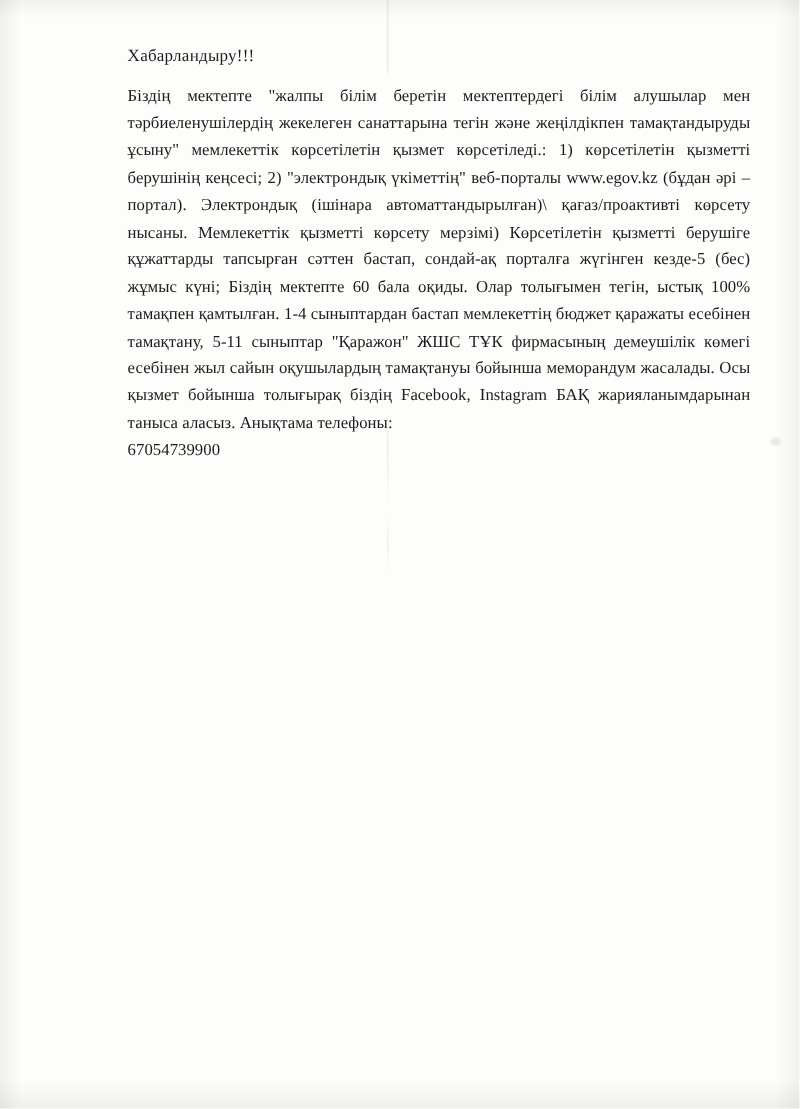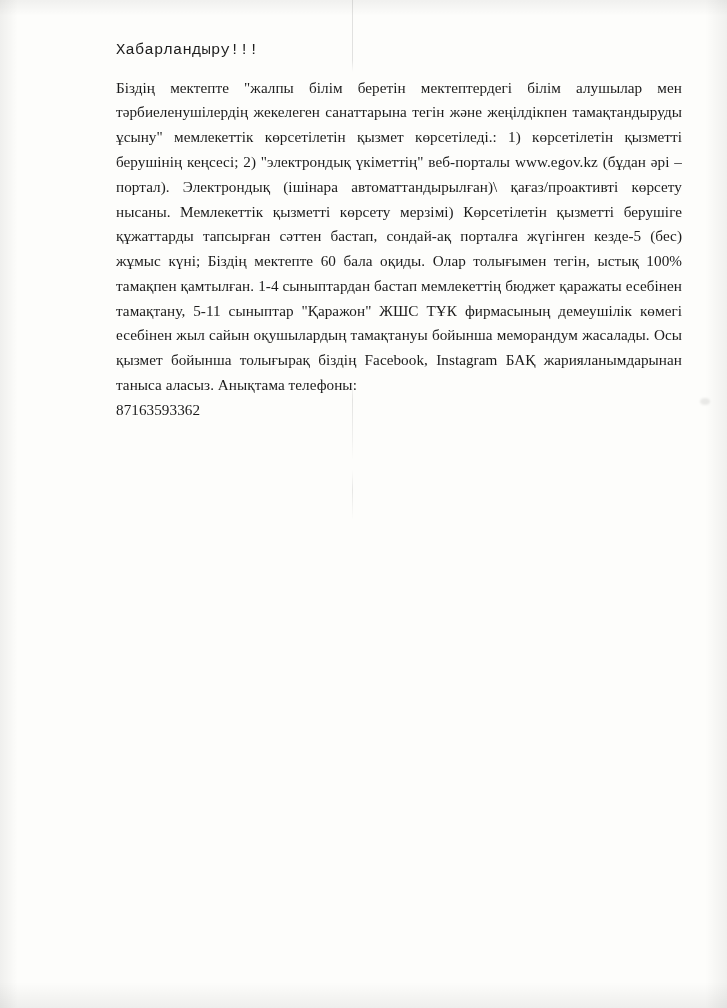--- a/index.html
+++ b/index.html
@@ -64,21 +64,21 @@
       rgba(0,0,0,0.0) 1008px);
     pointer-events: none;
   }
   .doc-body {
     position: absolute;
     left: 116px;
     top: 40px;
     width: 566px;
   }
   .heading {
-    font-family: Liberation Mono, monospace;
+    font-family: Liberation Serif, serif;
     font-size: 15.5px;
     color: #1d1d1d;
     line-height: 1.4;
     margin: 0 0 14px 0;
     letter-spacing: 0.2px;
   }
   .paragraph {
     font-family: "Liberation Serif", serif;
     font-size: 15.2px;
     color: #1b1b1b;
@@ -106,16 +106,16 @@
   <div class="scan-shade-top"></div>
   <div class="scan-shade-left"></div>
   <div class="scan-shade-right"></div>
   <div class="scan-shade-bottom"></div>
   <div class="fold-line"></div>
   <div class="smudge" style="left: 700px; top: 398px;"></div>
 
   <div class="doc-body">
     <p class="heading">Хабарландыру!!!</p>
     <p class="paragraph">Біздің мектепте "жалпы білім беретін мектептердегі білім алушылар мен тәрбиеленушілердің жекелеген санаттарына тегін және жеңілдікпен тамақтандыруды ұсыну" мемлекеттік көрсетілетін қызмет көрсетіледі.: 1) көрсетілетін қызметті берушінің кеңсесі; 2) "электрондық үкіметтің" веб-порталы www.egov.kz (бұдан әрі – портал). Электрондық (ішінара автоматтандырылған)\ қағаз/проактивті көрсету нысаны. Мемлекеттік қызметті көрсету мерзімі) Көрсетілетін қызметті берушіге құжаттарды тапсырған сәттен бастап, сондай-ақ порталға жүгінген кезде-5 (бес) жұмыс күні; Біздің мектепте 60 бала оқиды. Олар толығымен тегін, ыстық 100% тамақпен қамтылған. 1-4 сыныптардан бастап мемлекеттің бюджет қаражаты есебінен тамақтану, 5-11 сыныптар "Қаражон" ЖШС ТҰК фирмасының демеушілік көмегі есебінен жыл сайын оқушылардың тамақтануы бойынша меморандум жасалады. Осы қызмет бойынша толығырақ біздің Facebook, Instagram БАҚ жарияланымдарынан таныса аласыз. Анықтама телефоны:</p>
-    <p class="paragraph" style="margin-top:0; text-align:left;">87163593362</p>
+    <p class="paragraph" style="margin-top:0; text-align:left;">67054739900</p>
   </div>
 
 </div>
 
 </body></html>

